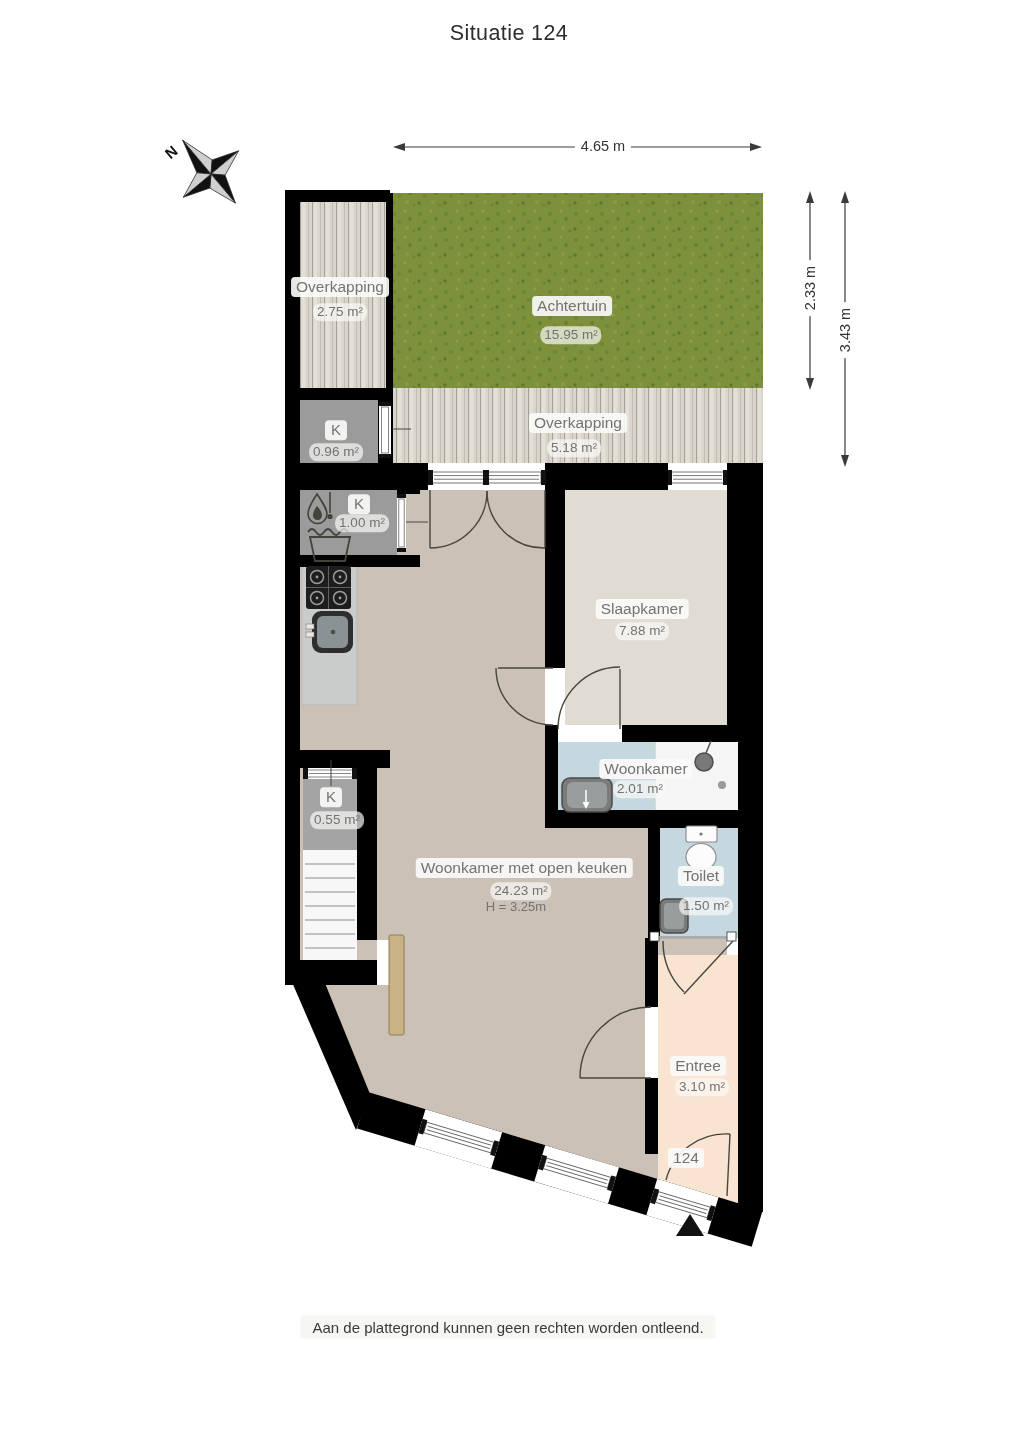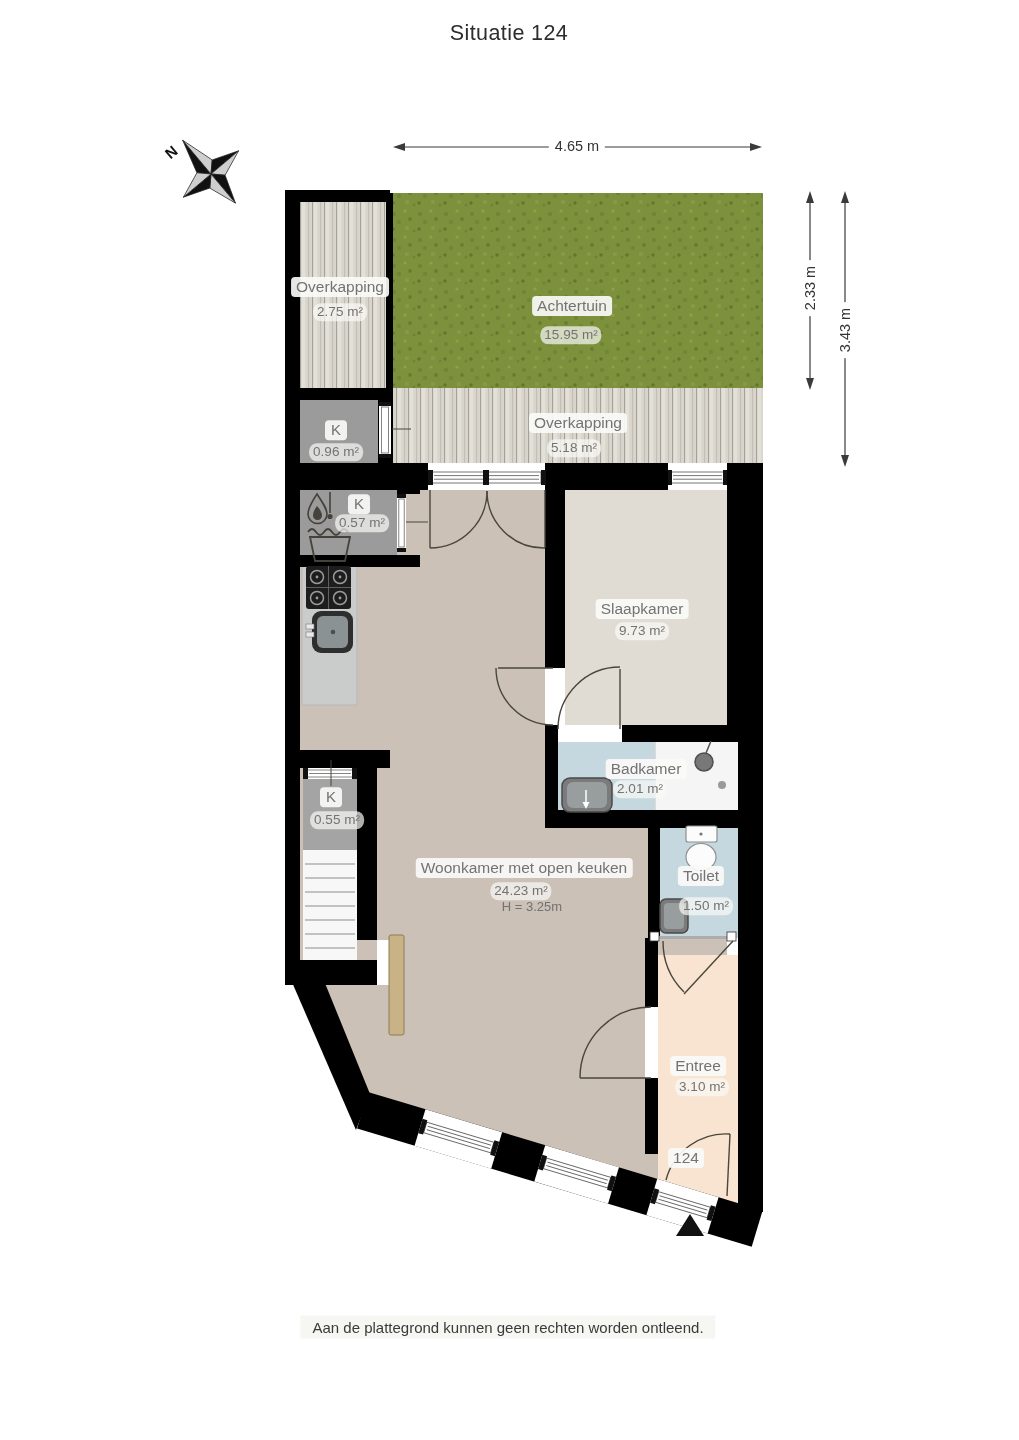--- a/index.html
+++ b/index.html
@@ -3,21 +3,21 @@
 <meta charset="utf-8">
 <style>
   html,body{margin:0;padding:0;background:#ffffff;}
   body{width:1019px;height:1440px;position:relative;font-family:"Liberation Sans",sans-serif;}
   .plan{position:absolute;left:0;top:0;width:1019px;height:1076px;}
   .plan > svg{position:absolute;left:0;top:0;}
   .lbl{position:absolute;transform:translate(-50%,-50%);background:rgba(250,250,247,.92);
        border-radius:4px;padding:0 5px;font-size:15.5px;color:#737373;white-space:nowrap;line-height:1.3;}
   .area{background:rgba(250,250,247,.7);font-size:13.5px;padding:0 4px;border-radius:8px;}
   .klabel{font-size:15px;padding:0 6px;}
-  .sub{font-size:13px;background:transparent;margin-left:16px;}
+  .sub{font-size:13px;background:transparent;}
   .title{position:absolute;transform:translate(-50%,-50%);font-size:21.5px;color:#2d2d2d;
          letter-spacing:.4px;white-space:nowrap;}
   .dim{position:absolute;transform:translate(-50%,-50%);font-size:14.5px;color:#333;
        background:#fff;padding:0 6px;white-space:nowrap;}
   .dim.rot{transform:translate(-50%,-50%) rotate(-90deg);}
   .north{position:absolute;transform:translate(-50%,-50%) rotate(-40deg);font-size:15px;
          font-weight:bold;color:#111;}
   .footer{position:absolute;transform:translate(-50%,-50%);font-size:15px;color:#3a3a3a;
           background:#f6f6f3;padding:3px 12px;white-space:nowrap;}
 </style>
@@ -265,43 +265,43 @@
       <polygon points="-36,0 0,0 -10,10" fill="#111"></polygon>
       <polygon points="-36,0 0,0 -10,-10" fill="#cfcfcf"></polygon>
     </g>
 
     <polygon points="690,1214 676,1236 704,1236" fill="#111"></polygon>
   </svg>
 
   <div class="title" style="left:509px;top:33px">Situatie 124</div>
   <div class="north" style="left:171px;top:152px">N</div>
 
-  <div class="dim" style="left:577px;top:146px">4.65 m</div>
+  <div class="dim" style="left:603px;top:146px">4.65 m</div>
   <div class="dim rot" style="left:810px;top:288px">2.33 m</div>
   <div class="dim rot" style="left:845px;top:330px">3.43 m</div>
 
   <div class="lbl" style="left:340px;top:287px">Overkapping</div>
   <div class="lbl area" style="left:340px;top:312px">2.75 m²</div>
 
   <div class="lbl" style="left:572px;top:306px">Achtertuin</div>
   <div class="lbl area" style="left:571px;top:335px">15.95 m²</div>
 
   <div class="lbl" style="left:578px;top:423px">Overkapping</div>
   <div class="lbl area" style="left:574px;top:448px">5.18 m²</div>
 
   <div class="lbl klabel" style="left:336px;top:430px">K</div>
   <div class="lbl area" style="left:336px;top:452px">0.96 m²</div>
 
   <div class="lbl klabel" style="left:359px;top:504px">K</div>
-  <div class="lbl area" style="left:362px;top:523px">0.57 m²</div>
+  <div class="lbl area" style="left:362px;top:523px">1.00 m²</div>
 
   <div class="lbl" style="left:642px;top:609px">Slaapkamer</div>
-  <div class="lbl area" style="left:642px;top:631px">9.73 m²</div>
-
-  <div class="lbl" style="left:646px;top:769px">Badkamer</div>
+  <div class="lbl area" style="left:642px;top:631px">7.88 m²</div>
+
+  <div class="lbl" style="left:646px;top:769px">Woonkamer</div>
   <div class="lbl area" style="left:640px;top:789px">2.01 m²</div>
 
   <div class="lbl klabel" style="left:331px;top:797px">K</div>
   <div class="lbl area" style="left:337px;top:820px">0.55 m²</div>
 
   <div class="lbl" style="left:524px;top:868px">Woonkamer met open keuken</div>
   <div class="lbl area" style="left:521px;top:891px">24.23 m²</div>
   <div class="lbl area sub" style="left:516px;top:907px">H = 3.25m</div>
 
   <div class="lbl" style="left:701px;top:876px">Toilet</div>

